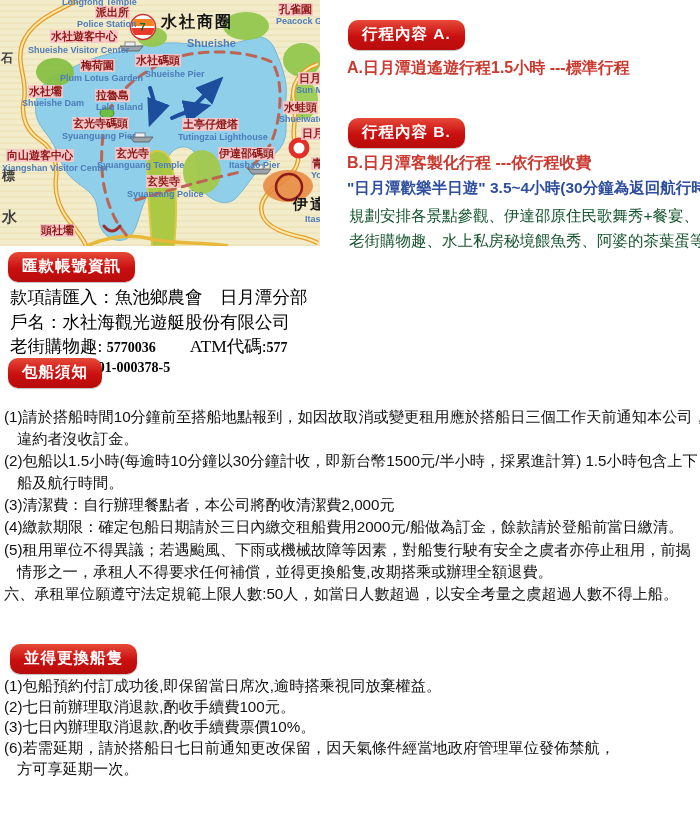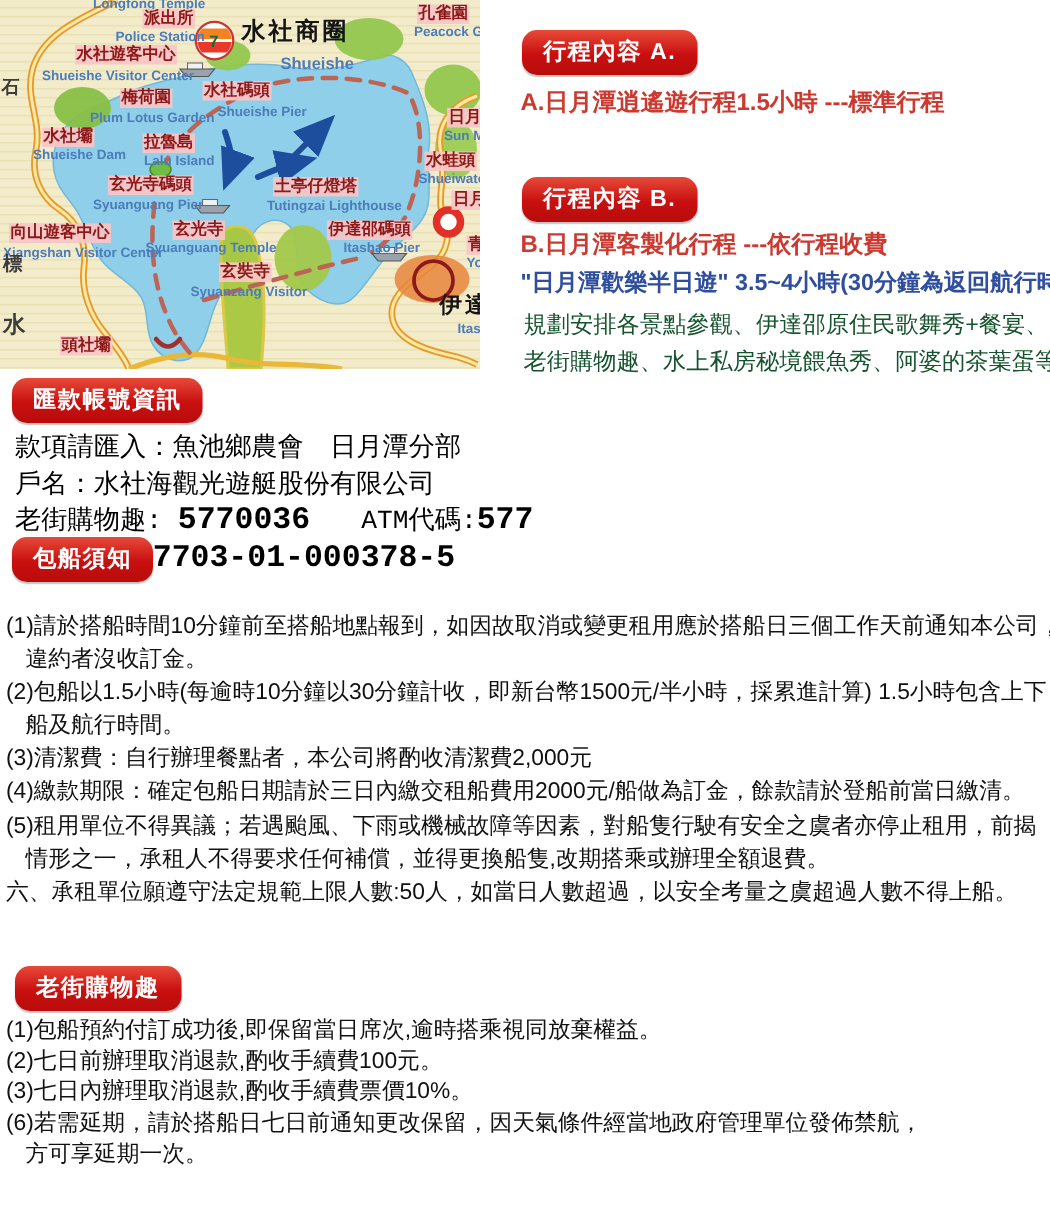--- a/index.html
+++ b/index.html
@@ -16,23 +16,23 @@
   .me.big{font-size:11px;}
   .edge{position:absolute;color:#3c3c3c;font-weight:700;font-size:12px;line-height:12px;}
   
   .badge{position:absolute;background:linear-gradient(180deg,#e64a39 0%,#c90f0f 55%,#b80c0c 100%);
          color:#fff;font-weight:700;font-size:15.5px;padding:4px 14px 5px;border-radius:10px;
          letter-spacing:1px;box-shadow:0 1px 1px rgba(0,0,0,.25);white-space:nowrap;}
   
   .red-line{position:absolute;color:#cb3a30;font-size:16px;font-weight:600;white-space:nowrap;}
   .blue-line{position:absolute;color:#2f4f9e;font-size:15.5px;font-weight:600;white-space:nowrap;}
   .black-line{position:absolute;color:#14532d;font-size:15.5px;white-space:nowrap;}
-  .pay{position:absolute;left:10px;font-family:Liberation Mono, monospace;
+  .pay{position:absolute;left:10px;font-family:Liberation Serif, serif;
        font-size:17.5px;color:#000;white-space:nowrap;}
-  .pay b{font-size:21px;}
+  .pay b{font-size:14px;}
   .gap{display:inline-block;width:34px;}
   .gap2{display:inline-block;width:12px;}
   .list{position:absolute;left:4px;font-size:15.2px;color:#111;}
   .list .ln{height:22.1px;white-space:nowrap;}
   .list2 .ln{height:20.7px;}
   .ln.ind{padding-left:13px;}
 </style>
 </head>
 <body>
 
@@ -156,21 +156,21 @@
     <div class="ml" style="left:301px;top:127px">日月</div>
     <div class="ml" style="left:6px;top:149px">向山遊客中心</div>
     <div class="me" style="left:2px;top:163px">Xiangshan Visitor Center</div>
     <div class="ml" style="left:115px;top:147px">玄光寺</div>
     <div class="me" style="left:97px;top:160px">Syuanguang Temple</div>
     <div class="ml" style="left:218px;top:147px">伊達邵碼頭</div>
     <div class="me" style="left:229px;top:160px">Itashao Pier</div>
     <div class="ml" style="left:311px;top:157px">青</div>
     <div class="me" style="left:311px;top:170px">Yo</div>
     <div class="ml" style="left:146px;top:175px">玄奘寺</div>
-    <div class="me" style="left:127px;top:189px">Syuanzang Visitor</div>
+    <div class="me" style="left:127px;top:189px">Syuanzang Police</div>
     <div class="ml big" style="left:292px;top:197px;font-size:15px">伊達邵</div>
     <div class="me" style="left:305px;top:214px">Itashao</div>
     <div class="ml" style="left:40px;top:224px">頭社壩</div>
     <div class="edge" style="left:1px;top:52px">石</div>
     <div class="edge" style="left:2px;top:170px;font-size:13px">標</div>
     <div class="edge" style="left:2px;top:211px;font-size:15px">水</div>
   </div>
 
   <div class="badge" style="left:348px;top:20px">行程內容 A.</div>
   <div class="red-line" style="left:347px;top:58px">A.日月潭逍遙遊行程1.5小時 ---標準行程</div>
@@ -198,21 +198,21 @@
     <div class="ln ind">違約者沒收訂金。</div>
     <div class="ln">(2)包船以1.5小時(每逾時10分鐘以30分鐘計收，即新台幣1500元/半小時，採累進計算) 1.5小時包含上下</div>
     <div class="ln ind">船及航行時間。</div>
     <div class="ln">(3)清潔費：自行辦理餐點者，本公司將酌收清潔費2,000元</div>
     <div class="ln">(4)繳款期限：確定包船日期請於三日內繳交租船費用2000元/船做為訂金，餘款請於登船前當日繳清。</div>
     <div class="ln">(5)租用單位不得異議；若遇颱風、下雨或機械故障等因素，對船隻行駛有安全之虞者亦停止租用，前揭</div>
     <div class="ln ind">情形之一，承租人不得要求任何補償，並得更換船隻,改期搭乘或辦理全額退費。</div>
     <div class="ln">六、承租單位願遵守法定規範上限人數:50人，如當日人數超過，以安全考量之虞超過人數不得上船。</div>
   </div>
 
-  <div class="badge" style="left:10px;top:644px">老街購物趣</div>
+  <div class="badge" style="left:10px;top:644px">並得更換船隻</div>
   <div class="list list2" style="top:676px">
     <div class="ln">(1)包船預約付訂成功後,即保留當日席次,逾時搭乘視同放棄權益。</div>
     <div class="ln">(2)七日前辦理取消退款,酌收手續費100元。</div>
     <div class="ln">(3)七日內辦理取消退款,酌收手續費票價10%。</div>
     <div class="ln">(6)若需延期，請於搭船日七日前通知更改保留，因天氣條件經當地政府管理單位發佈禁航，</div>
     <div class="ln ind">方可享延期一次。</div>
   </div>
 
 </div>
 

